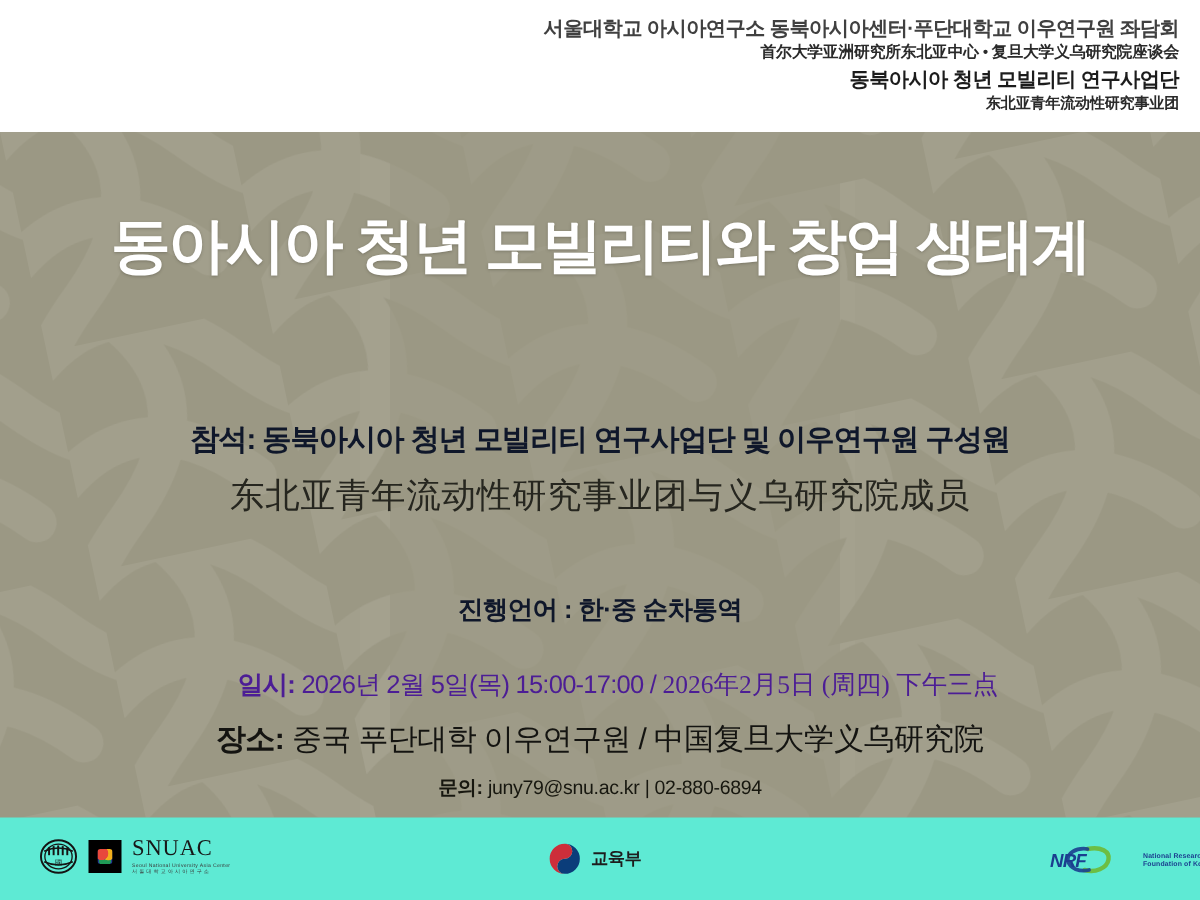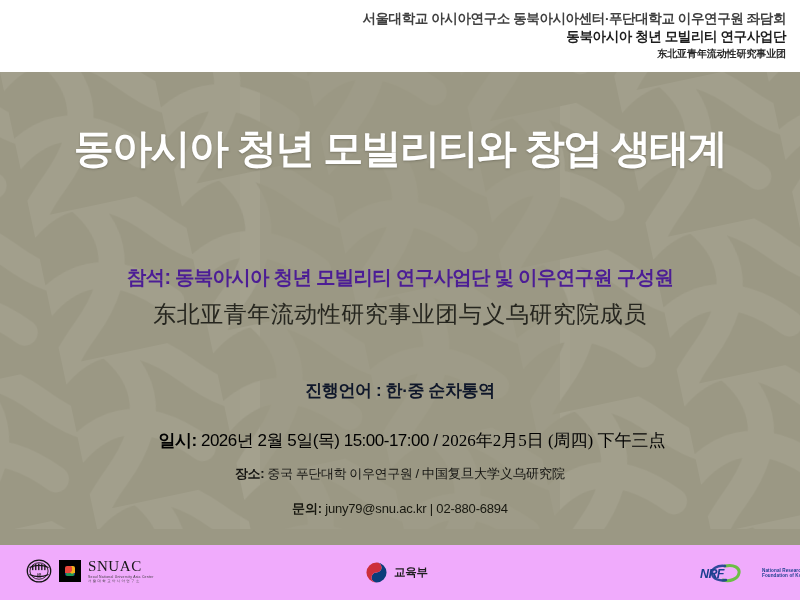--- a/index.html
+++ b/index.html
@@ -61,21 +61,21 @@
     font-weight: 700;
     color: #2a2a2a;
     letter-spacing: -0.1px;
     line-height: 1.45;
     white-space: nowrap;
   }
 
   
   .body-panel {
     position: absolute;
-    top: 72px; left: 0;
+    top: 88px; left: 0;
     width: 800px;
     height: 494px;
     background: #9b9884;
     overflow: hidden;
   }
   .watermark {
     position: absolute;
     top: 0; left: 0;
     width: 800px;
     height: 457px;
@@ -113,21 +113,21 @@
     line-height: 1;
     white-space: nowrap;
   }
 
   
   .part-ko {
     position: absolute;
     top: 196px; left: 0; right: 0;
     font-size: 19.5px;
     font-weight: 700;
-    color: #4c1d95;
+    color: #0f172a;
     letter-spacing: -0.7px;
     line-height: 1;
     white-space: nowrap;
   }
   .part-cn {
     position: absolute;
     top: 231px; left: 0; right: 0;
     font-family: "Liberation Serif", "DejaVu Serif", serif;
     font-size: 23px;
     font-weight: 400;
@@ -147,30 +147,30 @@
     letter-spacing: -0.4px;
     line-height: 1;
     white-space: nowrap;
   }
 
   
   .date-line {
     position: absolute;
     top: 360px; left: 0; right: 0;
     font-size: 17px;
-    color: #000000;
+    color: #4c1d95;
     letter-spacing: -0.5px;
     line-height: 1;
     white-space: nowrap;
     margin-left: 24px;
   }
   .venue-line {
     position: absolute;
     top: 395px; left: 0; right: 0;
-    font-size: 13px;
+    font-size: 20px;
     color: #141411;
     letter-spacing: -0.4px;
     line-height: 1;
     white-space: nowrap;
   }
   .contact-line {
     position: absolute;
     top: 430px; left: 0; right: 0;
     font-size: 13px;
     color: #17170f;
@@ -183,21 +183,21 @@
     font-family: "Liberation Serif", "DejaVu Serif", serif;
     letter-spacing: 0;
   }
 
   
   .footer {
     position: absolute;
     top: 545px; left: 0;
     width: 800px;
     height: 55px;
-    background: #f0abfc;
+    background: #5eead4;
   }
 
   
   .logo-snu-group {
     position: absolute;
     left: 26px;
     top: 13px;
     display: flex;
     align-items: center;
     gap: 7px;
@@ -290,20 +290,21 @@
     white-space: nowrap;
   }
 </style>
 </head>
 <body>
 
 <div id="poster">
 
   <div class="header">
     <div class="hdr-ko-1">서울대학교 아시아연구소 동북아시아센터·푸단대학교 이우연구원 좌담회</div>
+    <div class="hdr-cn-1">首尔大学亚洲研究所东北亚中心 • 复旦大学义乌研究院座谈会</div>
     <div class="hdr-ko-2">동북아시아 청년 모빌리티 연구사업단</div>
     <div class="hdr-cn-2">东北亚青年流动性研究事业团</div>
   </div>
 
   <div class="body-panel">
 
     <svg class="watermark" viewBox="0 0 800 457" preserveAspectRatio="none" aria-hidden="true">
       <defs>
         <g id="knotcell">
           <path d="M -10 40 L 40 -10 L 86 36 L 36 86 Z" fill="#a9a694"></path>

